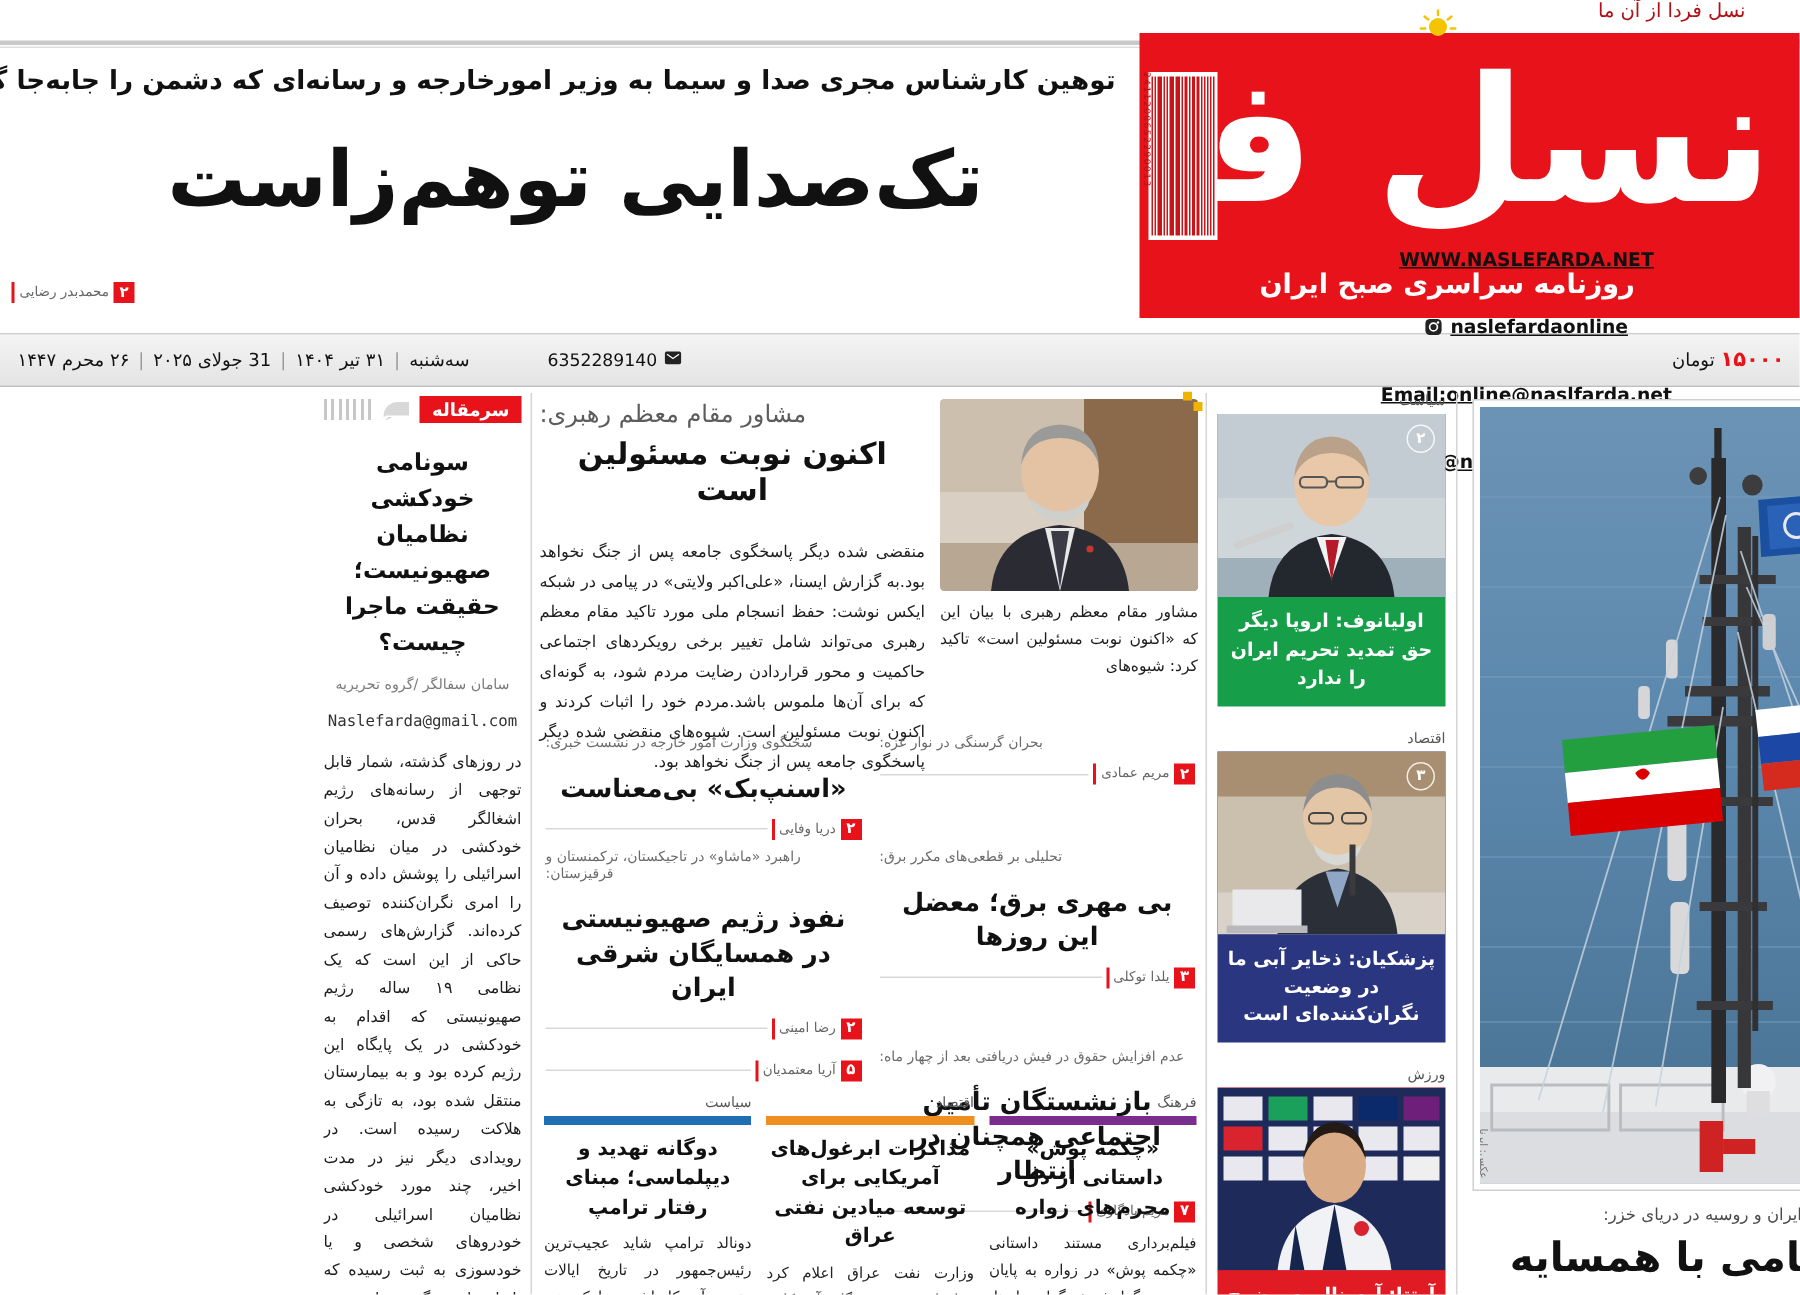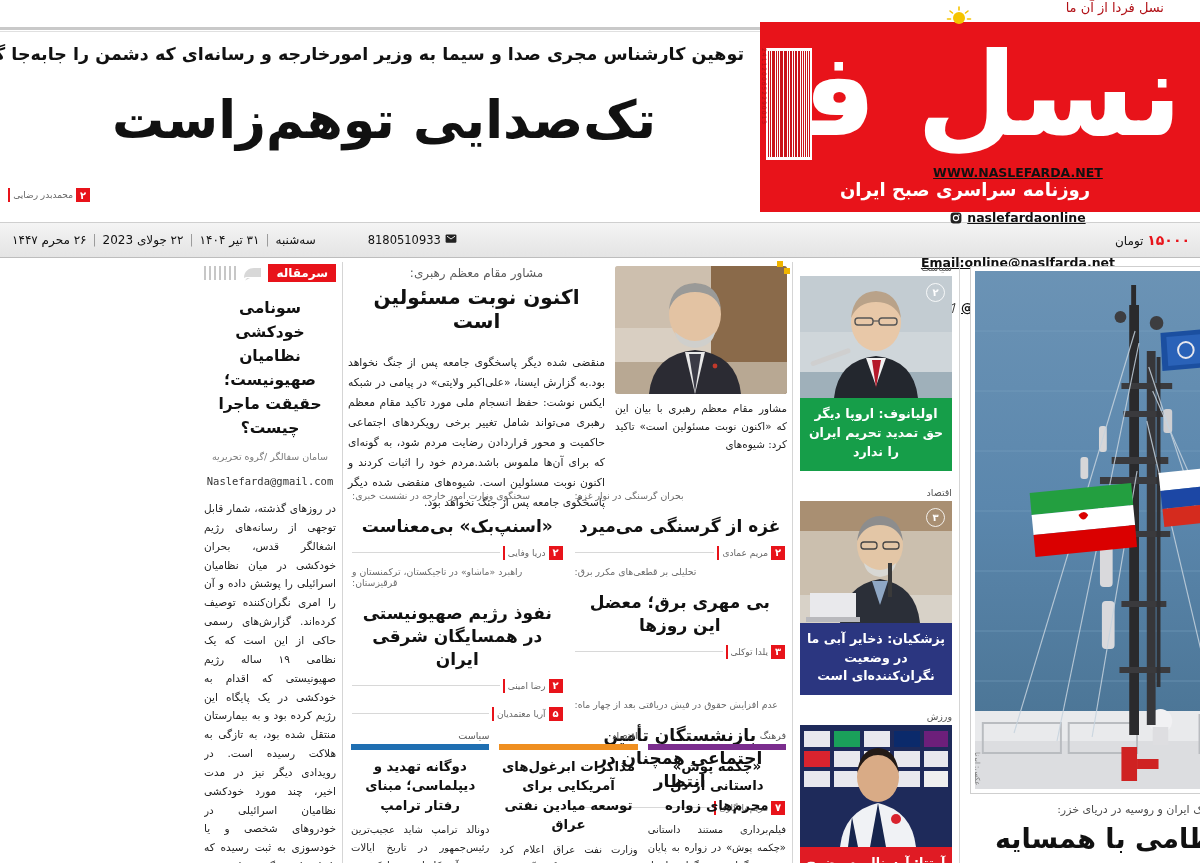--- a/index.html
+++ b/index.html
@@ -93,21 +93,21 @@
   .info-item { display: flex; align-items: center; gap: 5px; font-size: 12.5px; color: #111; font-weight: 700; white-space: nowrap; }
   .info-item .ico { width: 12px; height: 12px; display: inline-block; }
   .dateline {
     margin-left: 12px; margin-right: auto; font-size: 12px; color: #111;
     direction: rtl; display: flex; align-items: center; gap: 6px; white-space: nowrap;
   }
   .dateline .sep { color: #9a9a9a; }
   .sms { display: flex; align-items: center; gap: 4px; font-size: 11.5px; margin-left: 14px; }
 
   
-  .content { position: absolute; top: 262px; right: 12px; width: 992px; height: 601px; }
+  .content { position: absolute; top: 262px; right: 0; width: 992px; height: 601px; }
 
   
   .col-edit {
     position: absolute; top: 0; left: 4px; width: 140px; height: 601px;
     direction: rtl; padding: 0 4px;
   }
   .edit-head { display: flex; align-items: center; justify-content: flex-start; gap: 4px; height: 22px; }
   .edit-tag { background: #e8131a; color: #fff; font-size: 12px; font-weight: 700; padding: 2px 8px; }
   .edit-quote { width: 22px; height: 16px; }
   .edit-stripes { flex: 1 1 auto; height: 14px;
@@ -126,21 +126,21 @@
   }
 
   .vrule { position: absolute; top: 0; width: 1px; height: 601px; background: #d5d5d5; }
 
   
   .col-center { position: absolute; top: 0; left: 150px; width: 445px; height: 601px; direction: rtl; }
   .corner-mark { position: absolute; top: -2px; right: 0; width: 14px; height: 14px; }
 
   .lead { display: flex; gap: 10px; padding: 4px 4px 0 2px; }
   .lead-text { flex: 1 1 auto; }
-  .lead-kicker { font-size: 12px; color: #5c5c5c; text-align: center; }
+  .lead-kicker { font-size: 16px; color: #5c5c5c; text-align: left; }
   .lead-title { margin-top: 5px; font-size: 20px; font-weight: 800; color: #111; text-align: center; }
   .lead-body { margin-top: 20px; font-size: 10.8px; line-height: 1.85; text-align: justify; color: #1d1d1d; }
   .lead-photo-wrap { flex: 0 0 172px; }
   .lead-photo { width: 172px; height: 128px; border-radius: 3px; overflow: hidden; }
   .lead-cap { margin-top: 5px; font-size: 10.4px; line-height: 1.75; color: #1d1d1d; text-align: justify; }
 
   .news-grid { position: absolute; top: 222px; right: 0; width: 445px; }
   .news-row { display: flex; }
   .news-cell { width: 50%; padding: 6px 6px 0 6px; }
   .cell-kicker { font-size: 9.3px; color: #6a6a6a; text-align: left; direction: rtl; }
@@ -276,28 +276,28 @@
     </div>
 
     <div class="dateline">
       <span class="sms">
         <span class="ico">
           <svg viewBox="0 0 12 12" width="12" height="12">
             <rect x="0.6" y="1.4" width="10.8" height="8.4" rx="1.2" fill="#222"></rect>
             <path d="M2 3.2 L6 6 L10 3.2" fill="none" stroke="#fff" stroke-width="0.9"></path>
           </svg>
         </span>
-        <span>8180510933</span>
+        <span>6352289140</span>
       </span>
       <span style="width:26px"></span>
       <span>سه‌شنبه</span>
         <span class="sep">|</span>
       <span>۳۱ تیر ۱۴۰۴</span>
         <span class="sep">|</span>
-      <span>۲۲ جولای 2023</span>
+      <span>31 جولای ۲۰۲۵</span>
         <span class="sep">|</span>
       <span>۲۶ محرم ۱۴۴۷</span>
 
     </div>
   </div>
 
   <div class="content">
 
     <div class="vrule" style="left:146px"></div>
     <div class="vrule" style="left:596px"></div>
@@ -351,21 +351,20 @@
           <div class="lead-kicker">مشاور مقام معظم رهبری:</div>
           <div class="lead-title">اکنون نوبت مسئولین است</div>
           <div class="lead-body">منقضی شده دیگر پاسخگوی جامعه پس از جنگ نخواهد بود.به گزارش ایسنا، «علی‌اکبر ولایتی» در پیامی در شبکه ایکس نوشت: حفظ انسجام ملی مورد تاکید مقام معظم رهبری می‌تواند شامل تغییر برخی رویکردهای اجتماعی حاکمیت و محور قراردادن رضایت مردم شود، به گونه‌ای که برای آن‌ها ملموس باشد.مردم خود را اثبات کردند و اکنون نوبت مسئولین است. شیوه‌های منقضی شده دیگر پاسخگوی جامعه پس از جنگ نخواهد بود.</div>
         </div>
       </div>
 
       <div class="news-grid">
         <div class="news-row">
           <div class="news-cell">
             <div class="cell-kicker">بحران گرسنگی در نوار غزه:</div>
-            <div class="cell-title">غزه از گرسنگی می‌میرد</div>
             <div class="cell-byline">
               <span class="pg-badge">۲</span>
               <span class="byline-name">مریم عمادی</span>
               <span class="byline-bar"></span>
               <span class="byline-rule"></span>
             </div>
           </div>
           <div class="news-cell">
             <div class="cell-kicker">سخنگوی وزارت امور خارجه در نشست خبری:</div>
             <div class="cell-title">«اسنپ‌بک» بی‌معناست</div>

